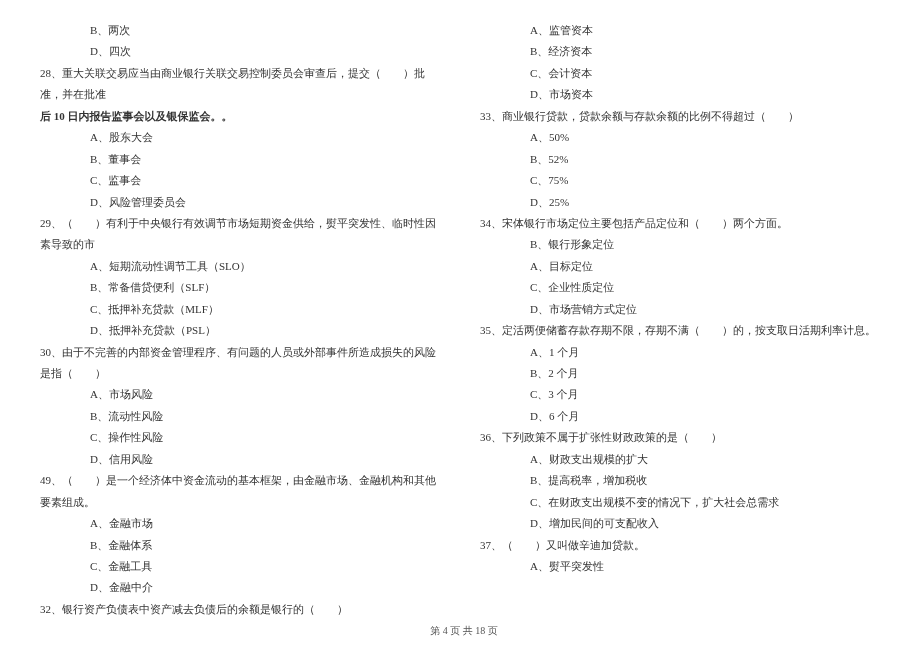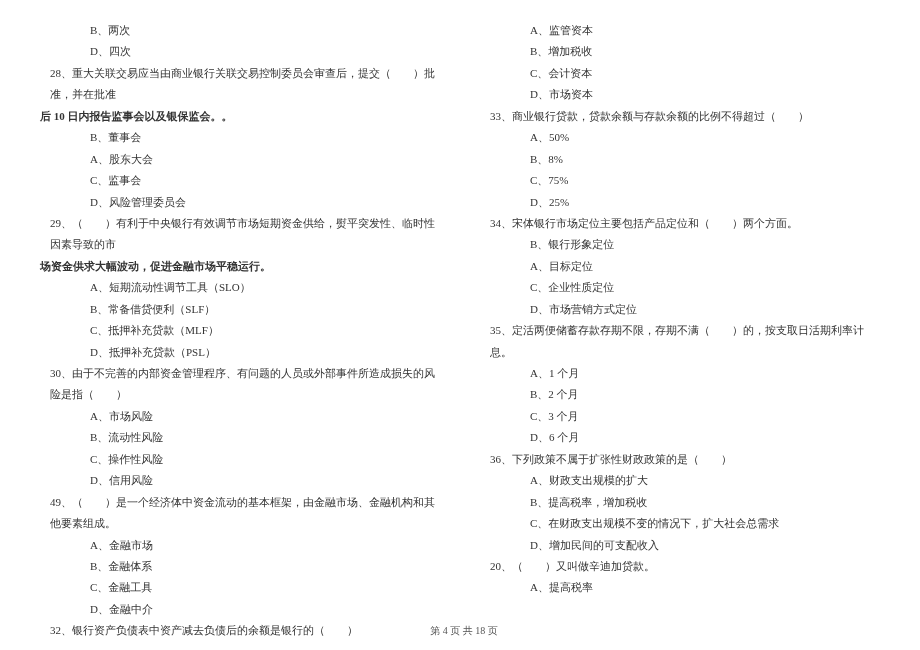--- a/index.html
+++ b/index.html
@@ -20,21 +20,20 @@
     }
     .column {
       flex: 1;
       line-height: 1.95;
     }
     .option {
       padding-left: 50px;
     }
     .question {
       padding-left: 0;
-      margin-left: 10px;
     }
     .question-cont {
       padding-left: 0;
       font-weight: bold;
     }
     .footer {
       position: absolute;
       bottom: 12px;
       left: 0;
       right: 0;
@@ -47,27 +46,26 @@
 </head>
 <body>
 
 <div class="columns">
   <div class="column">
     <div class="option">B、两次</div>
     <div class="option">D、四次</div>
 
     <div class="question">28、重大关联交易应当由商业银行关联交易控制委员会审查后，提交（　　）批准，并在批准</div>
     <div class="question-cont">后 10 日内报告监事会以及银保监会。。</div>
+    <div class="option">A、股东大会</div>
     <div class="option">B、董事会</div>
-    <div class="option">A、股东大会</div>
     <div class="option">C、监事会</div>
     <div class="option">D、风险管理委员会</div>
 
     <div class="question">29、（　　）有利于中央银行有效调节市场短期资金供给，熨平突发性、临时性因素导致的市</div>
-    <div class="question-cont">场资金供求大幅波动，促进金融市场平稳运行。</div>
     <div class="option">A、短期流动性调节工具（SLO）</div>
     <div class="option">B、常备借贷便利（SLF）</div>
     <div class="option">C、抵押补充贷款（MLF）</div>
     <div class="option">D、抵押补充贷款（PSL）</div>
 
     <div class="question">30、由于不完善的内部资金管理程序、有问题的人员或外部事件所造成损失的风险是指（　　）</div>
     <div class="option">A、市场风险</div>
     <div class="option">B、流动性风险</div>
     <div class="option">C、操作性风险</div>
     <div class="option">D、信用风险</div>
@@ -76,27 +74,27 @@
     <div class="option">A、金融市场</div>
     <div class="option">B、金融体系</div>
     <div class="option">C、金融工具</div>
     <div class="option">D、金融中介</div>
 
     <div class="question">32、银行资产负债表中资产减去负债后的余额是银行的（　　）</div>
   </div>
 
   <div class="column">
     <div class="option">A、监管资本</div>
-    <div class="option">B、增加税收</div>
+    <div class="option">B、经济资本</div>
     <div class="option">C、会计资本</div>
     <div class="option">D、市场资本</div>
 
     <div class="question">33、商业银行贷款，贷款余额与存款余额的比例不得超过（　　）</div>
     <div class="option">A、50%</div>
-    <div class="option">B、8%</div>
+    <div class="option">B、52%</div>
     <div class="option">C、75%</div>
     <div class="option">D、25%</div>
 
     <div class="question">34、宋体银行市场定位主要包括产品定位和（　　）两个方面。</div>
     <div class="option">B、银行形象定位</div>
     <div class="option">A、目标定位</div>
     <div class="option">C、企业性质定位</div>
     <div class="option">D、市场营销方式定位</div>
 
     <div class="question">35、定活两便储蓄存款存期不限，存期不满（　　）的，按支取日活期利率计息。</div>
@@ -104,18 +102,18 @@
     <div class="option">B、2 个月</div>
     <div class="option">C、3 个月</div>
     <div class="option">D、6 个月</div>
 
     <div class="question">36、下列政策不属于扩张性财政政策的是（　　）</div>
     <div class="option">A、财政支出规模的扩大</div>
     <div class="option">B、提高税率，增加税收</div>
     <div class="option">C、在财政支出规模不变的情况下，扩大社会总需求</div>
     <div class="option">D、增加民间的可支配收入</div>
 
-    <div class="question">20、（　　）又叫做辛迪加贷款。</div>
-    <div class="option">A、提高税率</div>
+    <div class="question">37、（　　）又叫做辛迪加贷款。</div>
+    <div class="option">A、熨平突发性</div>
   </div>
 </div>
 
 <div class="footer">第 4 页 共 18 页</div>
 
 </body></html>

